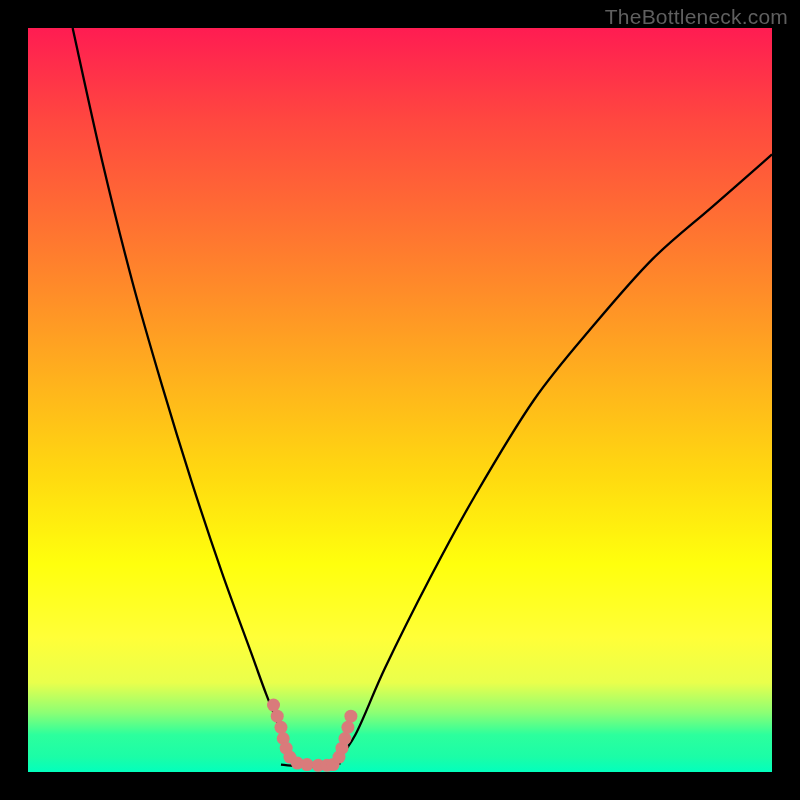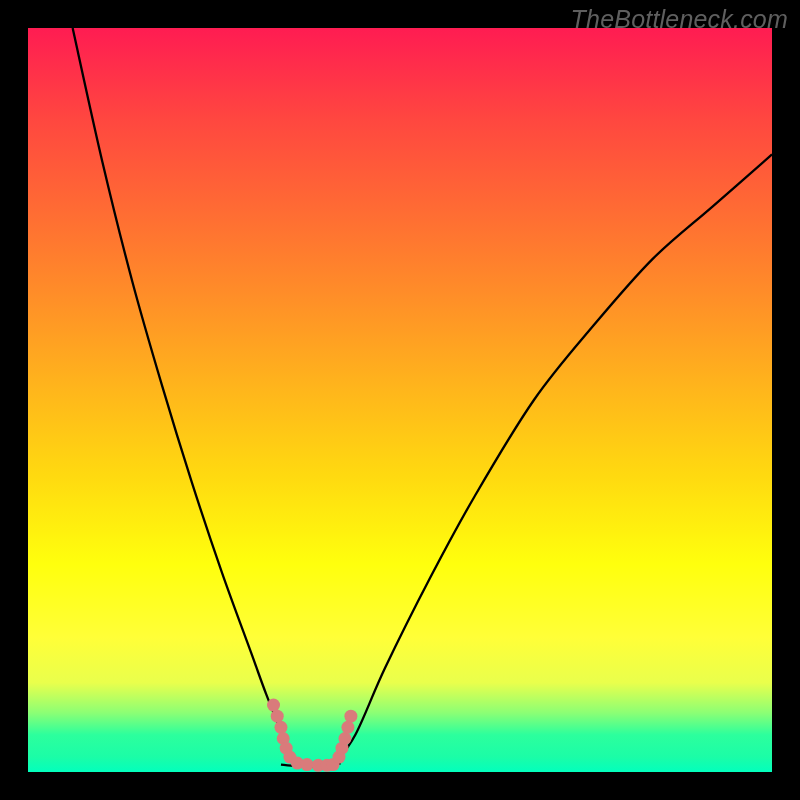--- a/index.html
+++ b/index.html
@@ -38,24 +38,23 @@
       #2cff9d 95%,
       #1bfda7 98%,
       #02ffbd 100%
     );
   }
   .watermark {
     position: absolute;
     top: 5px;
     right: 12px;
     color: #5f5f5f;
-    font-size: 25px;
+    font-size: 21px;
     font-weight: 500;
     letter-spacing: 0.2px;
-    font-style: italic;
   }
   svg.curves {
     position: absolute;
     left: 28px;
     top: 28px;
     width: 744px;
     height: 744px;
     overflow: visible;
   }
 </style>

